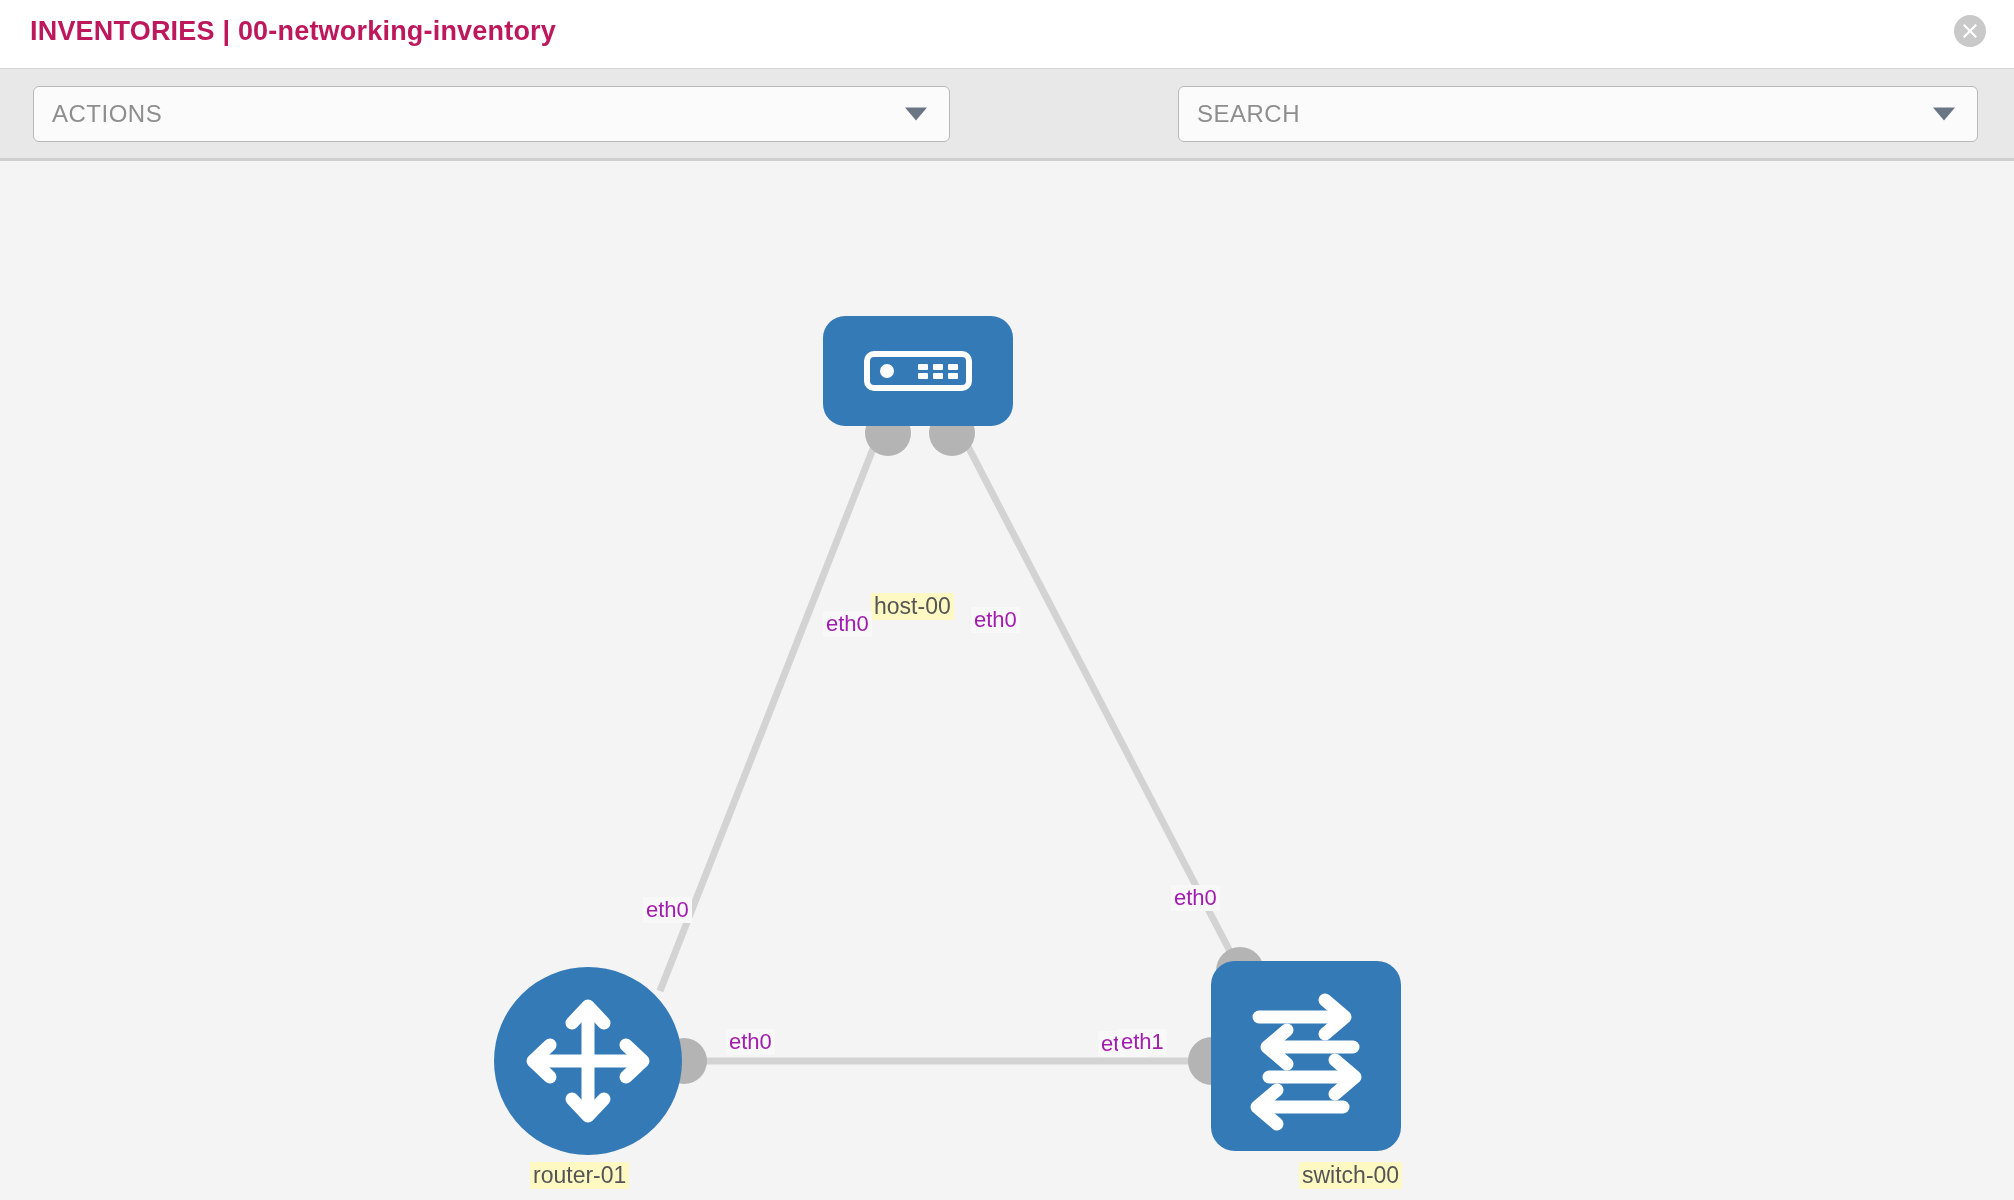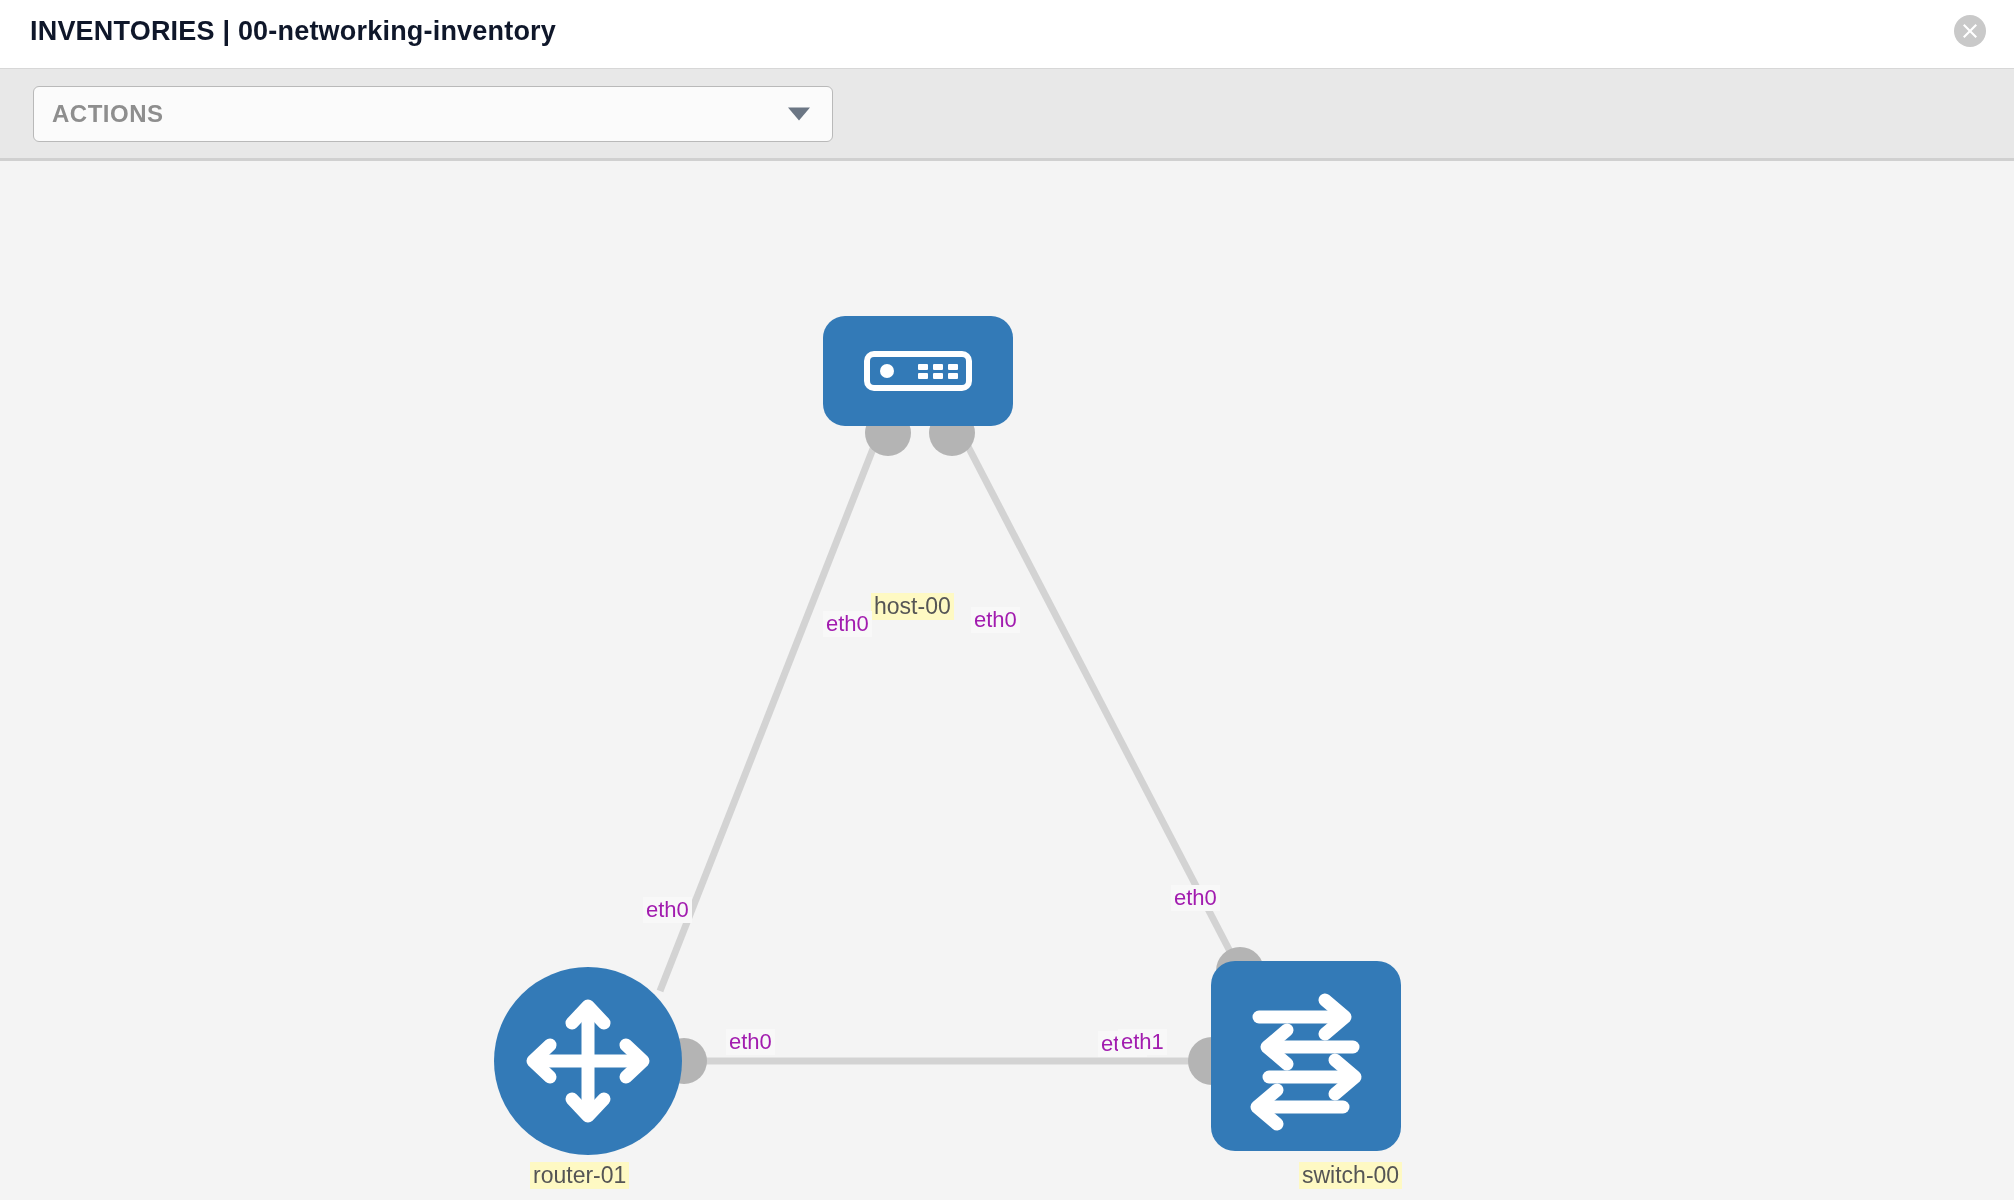--- a/index.html
+++ b/index.html
@@ -25,21 +25,21 @@
     background: #ffffff;
     border-bottom: 1px solid #d7d7d7;
     box-sizing: border-box;
   }
   .header-title {
     position: absolute;
     left: 30px;
     top: 16px;
     font-size: 27px;
     font-weight: bold;
-    color: #0f172a;
+    color: #be185d;
     letter-spacing: 0.2px;
     white-space: nowrap;
   }
   .close-btn {
     position: absolute;
     right: 28px;
     top: 15px;
     width: 32px;
     height: 32px;
     border-radius: 50%;
@@ -79,21 +79,21 @@
   .caret {
     position: absolute;
     right: 22px;
     top: 50%;
     transform: translateY(-50%);
     width: 0; height: 0;
     border-left: 11px solid transparent;
     border-right: 11px solid transparent;
     border-top: 13px solid #6b7684;
   }
-  #actions-select { left: 33px; top: 17px; width: 800px; height: 56px; font-weight: bold; }
+  #actions-select { left: 33px; top: 17px; width: 917px; height: 56px; }
   #search-select  { left: 1178px; top: 17px; width: 800px; height: 56px; }
 
   .tool-icon {
     position: absolute;
     top: 88px;
     width: 40px;
     height: 40px;
     cursor: pointer;
   }
   #wrench-btn { left: 1043px; }
@@ -199,20 +199,24 @@
     <div class="tool-icon" id="key-btn">
       <svg width="40" height="40" viewBox="0 0 40 40">
         <g fill="none" stroke="#7b828c" stroke-width="4" stroke-linecap="round">
           <circle cx="15" cy="14.5" r="7.2"></circle>
           <line x1="19.8" y1="19.6" x2="32.5" y2="32.3"></line>
           <line x1="27.5" y1="24.5" x2="32.6" y2="20.2"></line>
         </g>
       </svg>
     </div>
 
+    <div class="select-box" id="search-select">
+      <span class="select-label">SEARCH</span>
+      <span class="caret"></span>
+    </div>
   </div>
 
   <div class="canvas">
 
     <svg class="graph-svg" viewBox="0 0 2014 1039">
 
       <g stroke="#d3d3d3" stroke-width="7" fill="none">
         <line x1="880" y1="270" x2="660" y2="830"></line>
         <line x1="960" y1="270" x2="1235" y2="800"></line>
         <line x1="690" y1="900" x2="1215" y2="900"></line>

